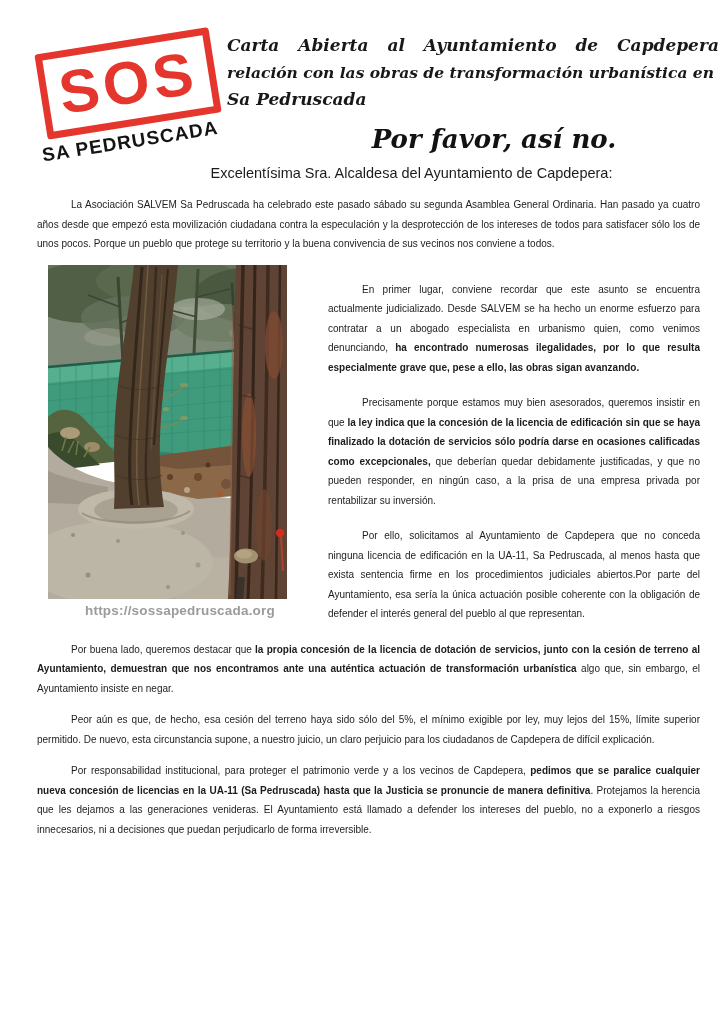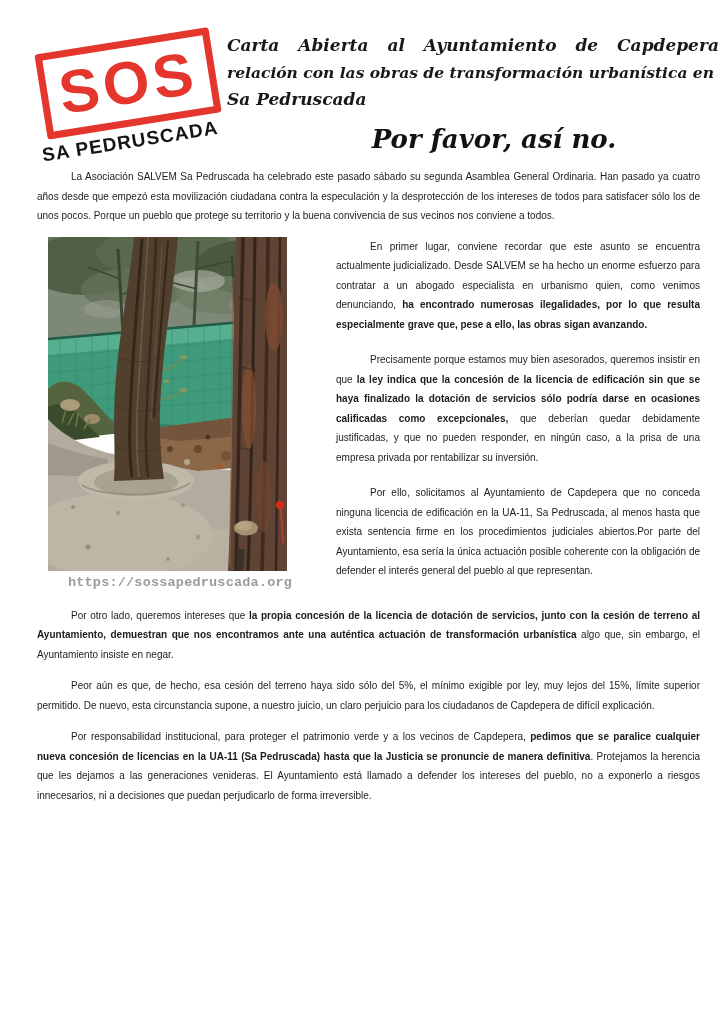--- a/index.html
+++ b/index.html
@@ -87,34 +87,33 @@
   .b{font-weight:700;}
   
   .photo-section{
     display:flex;
     margin-top:11px;
     align-items:flex-start;
   }
   .figure{
     flex:none;
     width:264px;
-    margin:0 12px 0 11px;
-    font-family:Liberation Mono, monospace;
+    margin:0 4px 0 11px;
   }
   .figure svg{display:block;}
   .figcaption{
     margin-top:4px;
     text-align:center;
     font-weight:700;
     font-size:13.5px;
     color:#9b9b9b;
     letter-spacing:.2px;
   }
   .photo-text{flex:1;padding-left:12px;}
-  .photo-text .para{margin-top:0;}
+  .photo-text .para{margin-top:15px;}
   .photo-text .para + .para{margin-top:16px;}
   .after-photo{margin-top:16px;}
 </style>
 </head>
 <body>
 
 <div class="page">
 
   <div class="header">
     <div class="logo-wrap">
@@ -126,20 +125,21 @@
       </div>
     </div>
     <div class="title-block">
       <div class="title-line"><span style="word-spacing: 13px;">Carta Abierta al Ayuntamiento de Capdepera en</span></div>
       <div class="title-line" style="font-size: 15.5px;"><span>relación con las obras de transformación urbanística en</span></div>
       <div class="title-line"><span>Sa Pedruscada</span></div>
       <div class="motto">Por favor, así no.</div>
     </div>
   </div>
 
+  <div class="salutation">Excelentísima Sra. Alcaldesa del Ayuntamiento de Capdepera:</div>
 
   <p class="para"><span>La Asociación SALVEM Sa Pedruscada ha celebrado este pasado sábado su segunda Asamblea General Ordinaria. Han pasado ya cuatro años desde que empezó esta movilización ciudadana contra la especulación y la desprotección de los intereses de todos para satisfacer sólo los de unos pocos. Porque un pueblo que protege su territorio y la buena convivencia de sus vecinos nos conviene a todos.</span></p>
 
   <div class="photo-section">
     <figure class="figure">
       <svg width="239" height="334" viewBox="0 0 239 334" aria-hidden="true">
 
         <rect x="0" y="0" width="239" height="130" fill="#7e8876"></rect>
         <rect x="0" y="0" width="239" height="42" fill="#66725c"></rect>
         <ellipse cx="38" cy="28" rx="62" ry="30" fill="#515f46"></ellipse>
@@ -258,17 +258,17 @@
       </svg>
       <figcaption class="figcaption">https://sossapedruscada.org</figcaption>
     </figure>
     <div class="photo-text">
       <p class="para"><span>En primer lugar, conviene recordar que este asunto se encuentra actualmente judicializado. Desde SALVEM se ha hecho un enorme esfuerzo para contratar a un abogado especialista en urbanismo quien, como venimos denunciando, </span><span class="b">ha encontrado numerosas ilegalidades, por lo que resulta especialmente grave que, pese a ello, las obras sigan avanzando.</span></p>
       <p class="para"><span>Precisamente porque estamos muy bien asesorados, queremos insistir en que </span><span class="b">la ley indica que la concesión de la licencia de edificación sin que se haya finalizado la dotación de servicios sólo podría darse en ocasiones calificadas como excepcionales,</span><span> que deberían quedar debidamente justificadas, y que no pueden responder, en ningún caso, a la prisa de una empresa privada por rentabilizar su inversión.</span></p>
       <p class="para"><span>Por ello, solicitamos al Ayuntamiento de Capdepera que no conceda ninguna licencia de edificación en la UA-11, Sa Pedruscada, al menos hasta que exista sentencia firme en los procedimientos judiciales abiertos.Por parte del Ayuntamiento, esa sería la única actuación posible coherente con la obligación de defender el interés general del pueblo al que representan.</span></p>
     </div>
   </div>
 
-  <p class="para after-photo"><span>Por otro lado, queremos intereses que </span><span class="b">la propia concesión de la licencia de dotación de servicios, junto con la cesión de terreno al Ayuntamiento, demuestran que nos encontramos ante una auténtica actuación de transformación urbanística</span><span> algo que, sin embargo, el Ayuntamiento insiste en negar.</span></p>
+  <p class="para after-photo"><span>Por buena lado, queremos destacar que </span><span class="b">la propia concesión de la licencia de dotación de servicios, junto con la cesión de terreno al Ayuntamiento, demuestran que nos encontramos ante una auténtica actuación de transformación urbanística</span><span> algo que, sin embargo, el Ayuntamiento insiste en negar.</span></p>
   <p class="para"><span>Peor aún es que, de hecho, esa cesión del terreno haya sido sólo del 5%, el mínimo exigible por ley, muy lejos del 15%, límite superior permitido. De nuevo, esta circunstancia supone, a nuestro juicio, un claro perjuicio para los ciudadanos de Capdepera de difícil explicación.</span></p>
   <p class="para"><span>Por responsabilidad institucional, para proteger el patrimonio verde y a los vecinos de Capdepera, </span><span class="b">pedimos que se paralice cualquier nueva concesión de licencias en la UA-11 (Sa Pedruscada) hasta que la Justicia se pronuncie de manera definitiva</span><span>. Protejamos la herencia que les dejamos a las generaciones venideras. El Ayuntamiento está llamado a defender los intereses del pueblo, no a exponerlo a riesgos innecesarios, ni a decisiones que puedan perjudicarlo de forma irreversible.</span></p>
 
 </div>
 
 </body></html>

